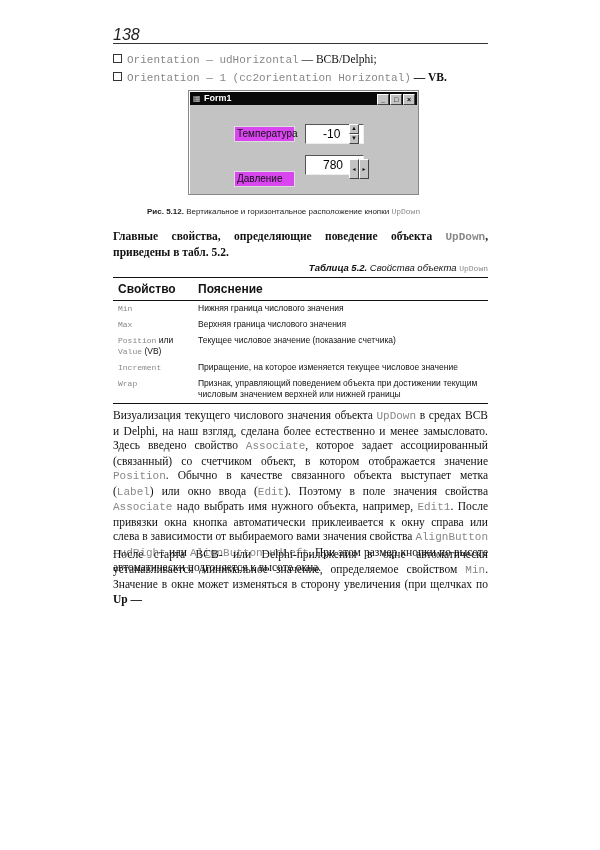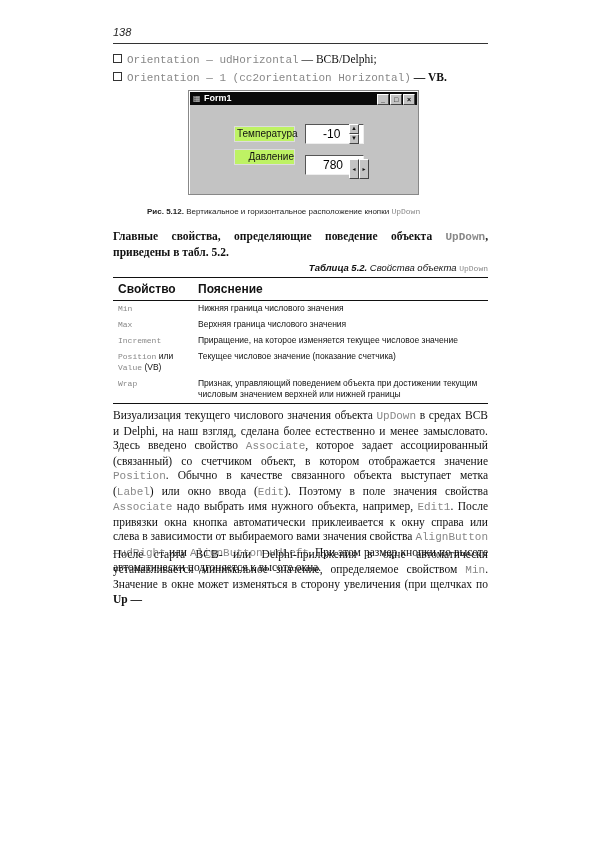--- a/index.html
+++ b/index.html
@@ -1,32 +1,32 @@
 <!DOCTYPE html>
 <html><head>
 <meta charset="utf-8">
 <style>
   html,body{margin:0;padding:0;background:#fff;}
   body{width:600px;height:850px;position:relative;overflow:hidden;font-family:"Liberation Serif","DejaVu Serif",serif;color:#111;}
   .page{position:absolute;left:113px;top:0;width:375px;}
-  .header{position:absolute;top:26px;left:0;width:375px;height:16px;font-family:"Liberation Sans","DejaVu Sans",sans-serif;font-style:italic;font-size:11px;color:#222;}
+  .header{position:absolute;top:26px;left:0;width:375px;height:16px;font-family:"Liberation Sans","DejaVu Sans",sans-serif;font-style:italic;font-size:16px;color:#222;}
   .header .num{position:absolute;left:0;top:0;}
   .header .title{position:absolute;right:0;top:0;}
   .hrule{position:absolute;top:43px;left:0;width:375px;height:1px;background:#333;}
   .mono{font-family:"Liberation Mono","DejaVu Sans Mono",monospace;color:#888;font-size:11px;}
   .bullets{position:absolute;top:50px;left:0;width:375px;font-size:11.5px;}
   .bullet{height:18px;line-height:18px;white-space:nowrap;}
   .bullet .box{display:inline-block;width:7px;height:7px;border:1px solid #333;margin-right:5px;vertical-align:0px;}
   
   .win{position:absolute;left:75px;top:90px;width:229px;height:103px;background:#c3c3c3;border:1px solid #888;box-shadow:inset 1px 1px 0 #fff;}
   .win .titlebar{position:absolute;left:1px;top:1px;right:1px;height:13px;background:#0a0a0a;color:#fff;font-family:"Liberation Sans","DejaVu Sans",sans-serif;font-weight:bold;font-size:9px;line-height:13px;padding-left:14px;}
   .win .appicon{position:absolute;left:3px;top:2px;width:8px;height:9px;color:#ccc;font-size:8px;line-height:9px;}
   .wbtns{position:absolute;right:2px;top:2px;height:10px;display:flex;gap:1px;}
   .wbtn{width:10px;height:9px;background:#c3c3c3;border:1px solid;border-color:#fff #444 #444 #fff;font-size:7px;line-height:9px;text-align:center;color:#000;font-family:"Liberation Sans",sans-serif;}
-  .lbl{position:absolute;background:#bef264;font-family:"Liberation Sans","DejaVu Sans",sans-serif;font-size:10px;color:#111;height:14px;line-height:14px;padding-left:2px;border:1px solid #ddd;}
+  .lbl{position:absolute;background:#d946ef;font-family:"Liberation Sans","DejaVu Sans",sans-serif;font-size:10px;color:#111;height:14px;line-height:14px;padding-left:2px;border:1px solid #ddd;}
   .edit{position:absolute;background:#fff;border:1px solid;border-color:#555 #eee #eee #555;font-family:"Liberation Sans","DejaVu Sans",sans-serif;font-size:12px;line-height:18px;padding-left:17px;color:#000;}
   .spin-v{position:absolute;width:10px;height:20px;display:flex;flex-direction:column;}
   .spin-v div{flex:1;background:#c3c3c3;border:1px solid;border-color:#fff #444 #444 #fff;font-size:6px;line-height:7px;text-align:center;}
   .spin-h{position:absolute;height:20px;display:flex;}
   .spin-h div{width:8px;background:#c3c3c3;border:1px solid;border-color:#fff #444 #444 #fff;font-size:6px;line-height:18px;text-align:center;}
   .caption{position:absolute;top:207px;left:34px;font-family:"Liberation Sans","DejaVu Sans",sans-serif;font-size:8px;color:#222;white-space:nowrap;}
   .caption b{font-weight:bold;margin-top:32px;}
   .caption .mono{font-size:8px;}
   .para{position:absolute;left:0;width:375px;font-size:11.5px;line-height:14.5px;text-align:justify;}
   .tcap{position:absolute;top:262px;right:0;font-family:"Liberation Sans","DejaVu Sans",sans-serif;font-size:9.5px;font-style:italic;white-space:nowrap;}
@@ -71,21 +71,21 @@
       </div>
     </div>
 
     <div class="lbl" style="left:45px;top:35px;width:57px;">Температура</div>
     <div class="edit" style="left:116px;top:33px;width:40px;height:18px;">-10</div>
     <div class="spin-v" style="left:160px;top:33px;">
       <div>▲</div>
       <div>▼</div>
     </div>
 
-    <div class="lbl" style="left:45px;top:58px;width:57px;text-align:right;">Давление</div>
+    <div class="lbl" style="left:45px;top:80px;width:57px;">Давление</div>
     <div class="edit" style="left:116px;top:64px;width:40px;height:18px;">780</div>
     <div class="spin-h" style="left:160px;top:68px;">
       <div>◂</div>
       <div>▸</div>
     </div>
   </div>
 
   <div class="caption">
     <b>Рис. 5.12.</b><span> Вертикальное и горизонтальное расположение кнопки </span><span class="mono">UpDown</span>
   </div>
@@ -108,26 +108,26 @@
     <tbody>
       <tr>
         <td class="c1"><span class="mono">Min</span></td>
         <td>Нижняя граница числового значения</td>
       </tr>
       <tr>
         <td class="c1"><span class="mono">Max</span></td>
         <td>Верхняя граница числового значения</td>
       </tr>
       <tr>
+        <td class="c1"><span class="mono">Position</span><span> или</span><br><span class="mono">Value</span><span> (VB)</span></td>
+        <td>Текущее числовое значение (показание счетчика)</td>
+      </tr>
+      <tr>
         <td class="c1"><span class="mono">Increment</span></td>
         <td>Приращение, на которое изменяется текущее числовое значение</td>
-      </tr>
-      <tr>
-        <td class="c1"><span class="mono">Position</span><span> или</span><br><span class="mono">Value</span><span> (VB)</span></td>
-        <td>Текущее числовое значение (показание счетчика)</td>
       </tr>
       <tr>
         <td class="c1"><span class="mono">Wrap</span></td>
         <td>Признак, управляющий поведением объекта при достижении текущим числовым значением верхней или нижней границы</td>
       </tr>
     </tbody>
   </table>
 
   <div class="para" style="top:408px;">
     <span>Визуализация текущего числового значения объекта </span><span class="mono">UpDown</span><span> в средах BCB и Delphi, на наш взгляд, сделана более естественно и менее замысловато. Здесь введено свойство </span><span class="mono">Associate</span><span>, которое задает ассоциированный (связанный) со счетчиком объект, в котором отображается значение </span><span class="mono">Position</span><span>. Обычно в качестве связанного объекта выступает метка (</span><span class="mono">Label</span><span>) или окно ввода (</span><span class="mono">Edit</span><span>). Поэтому в поле значения свойства </span><span class="mono">Associate</span><span> надо выбрать имя нужного объекта, например, </span><span class="mono">Edit1</span><span>. После привязки окна кнопка автоматически приклеивается к окну справа или слева в зависимости от выбираемого вами значения свойства </span><span class="mono">AlignButton—udRight</span><span> или </span><span class="mono">AlignButton—udLeft</span><span>. При этом размер кнопки по высоте автоматически подгоняется к высоте окна.</span>

